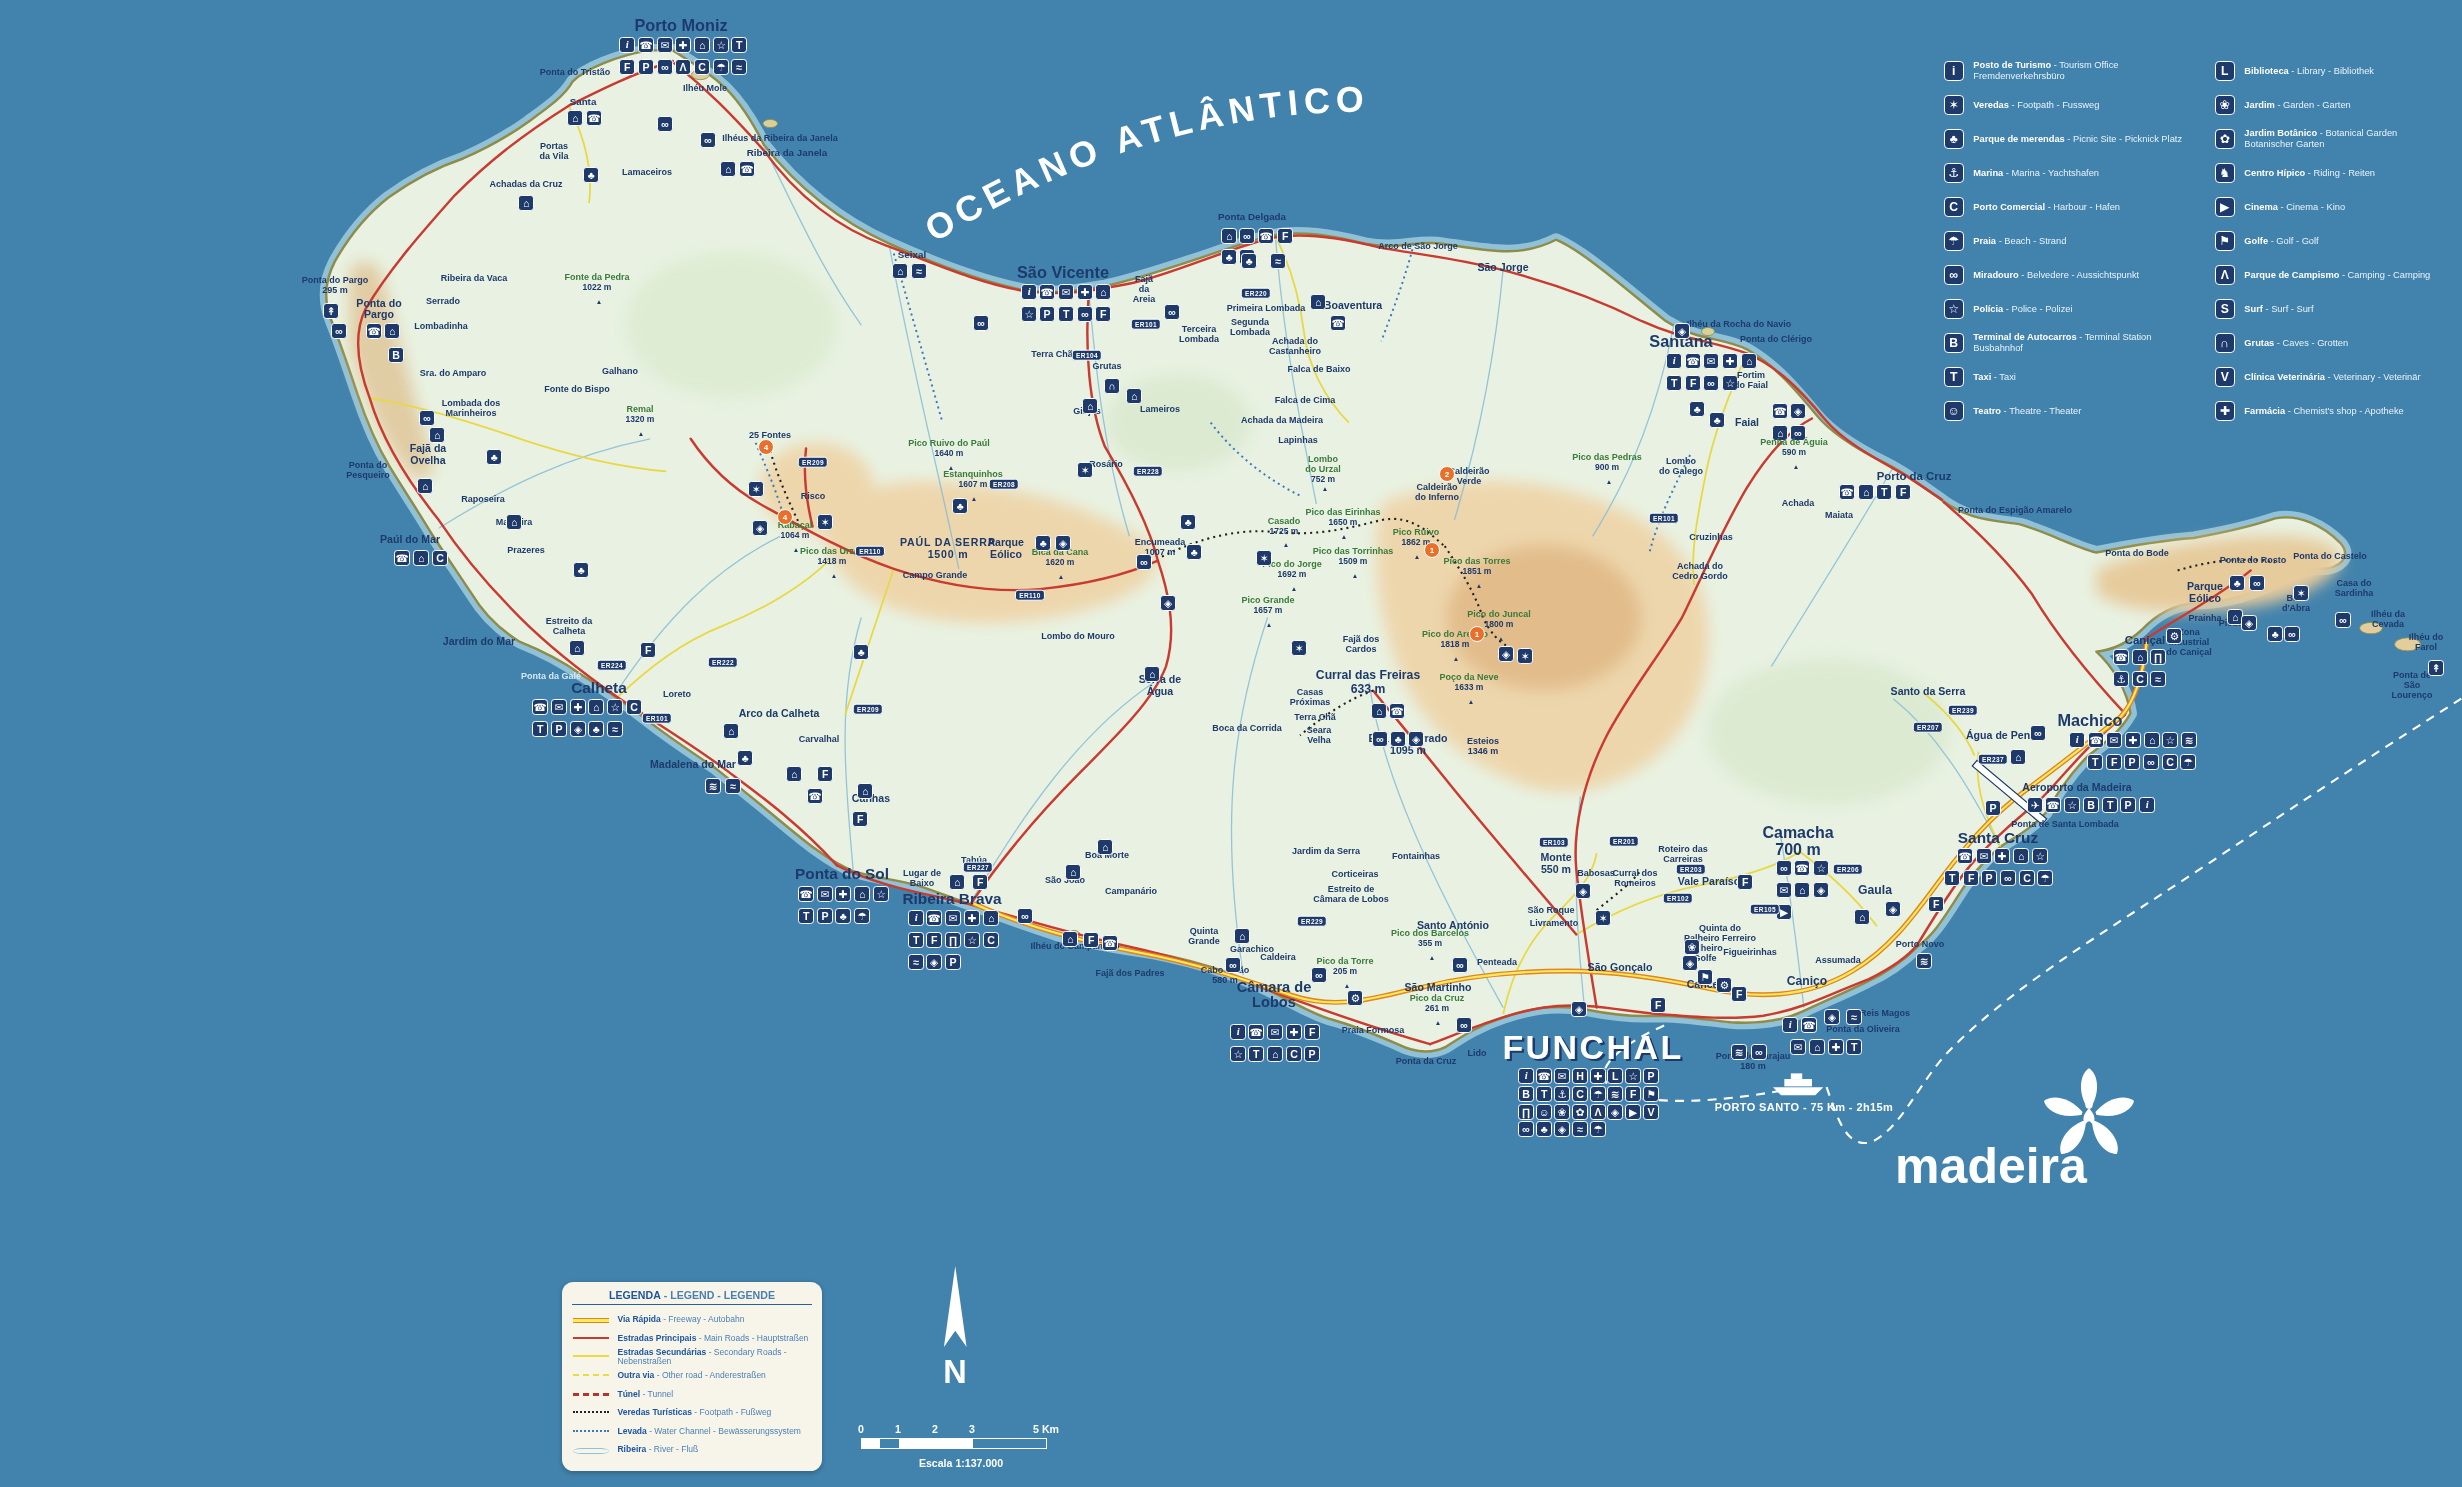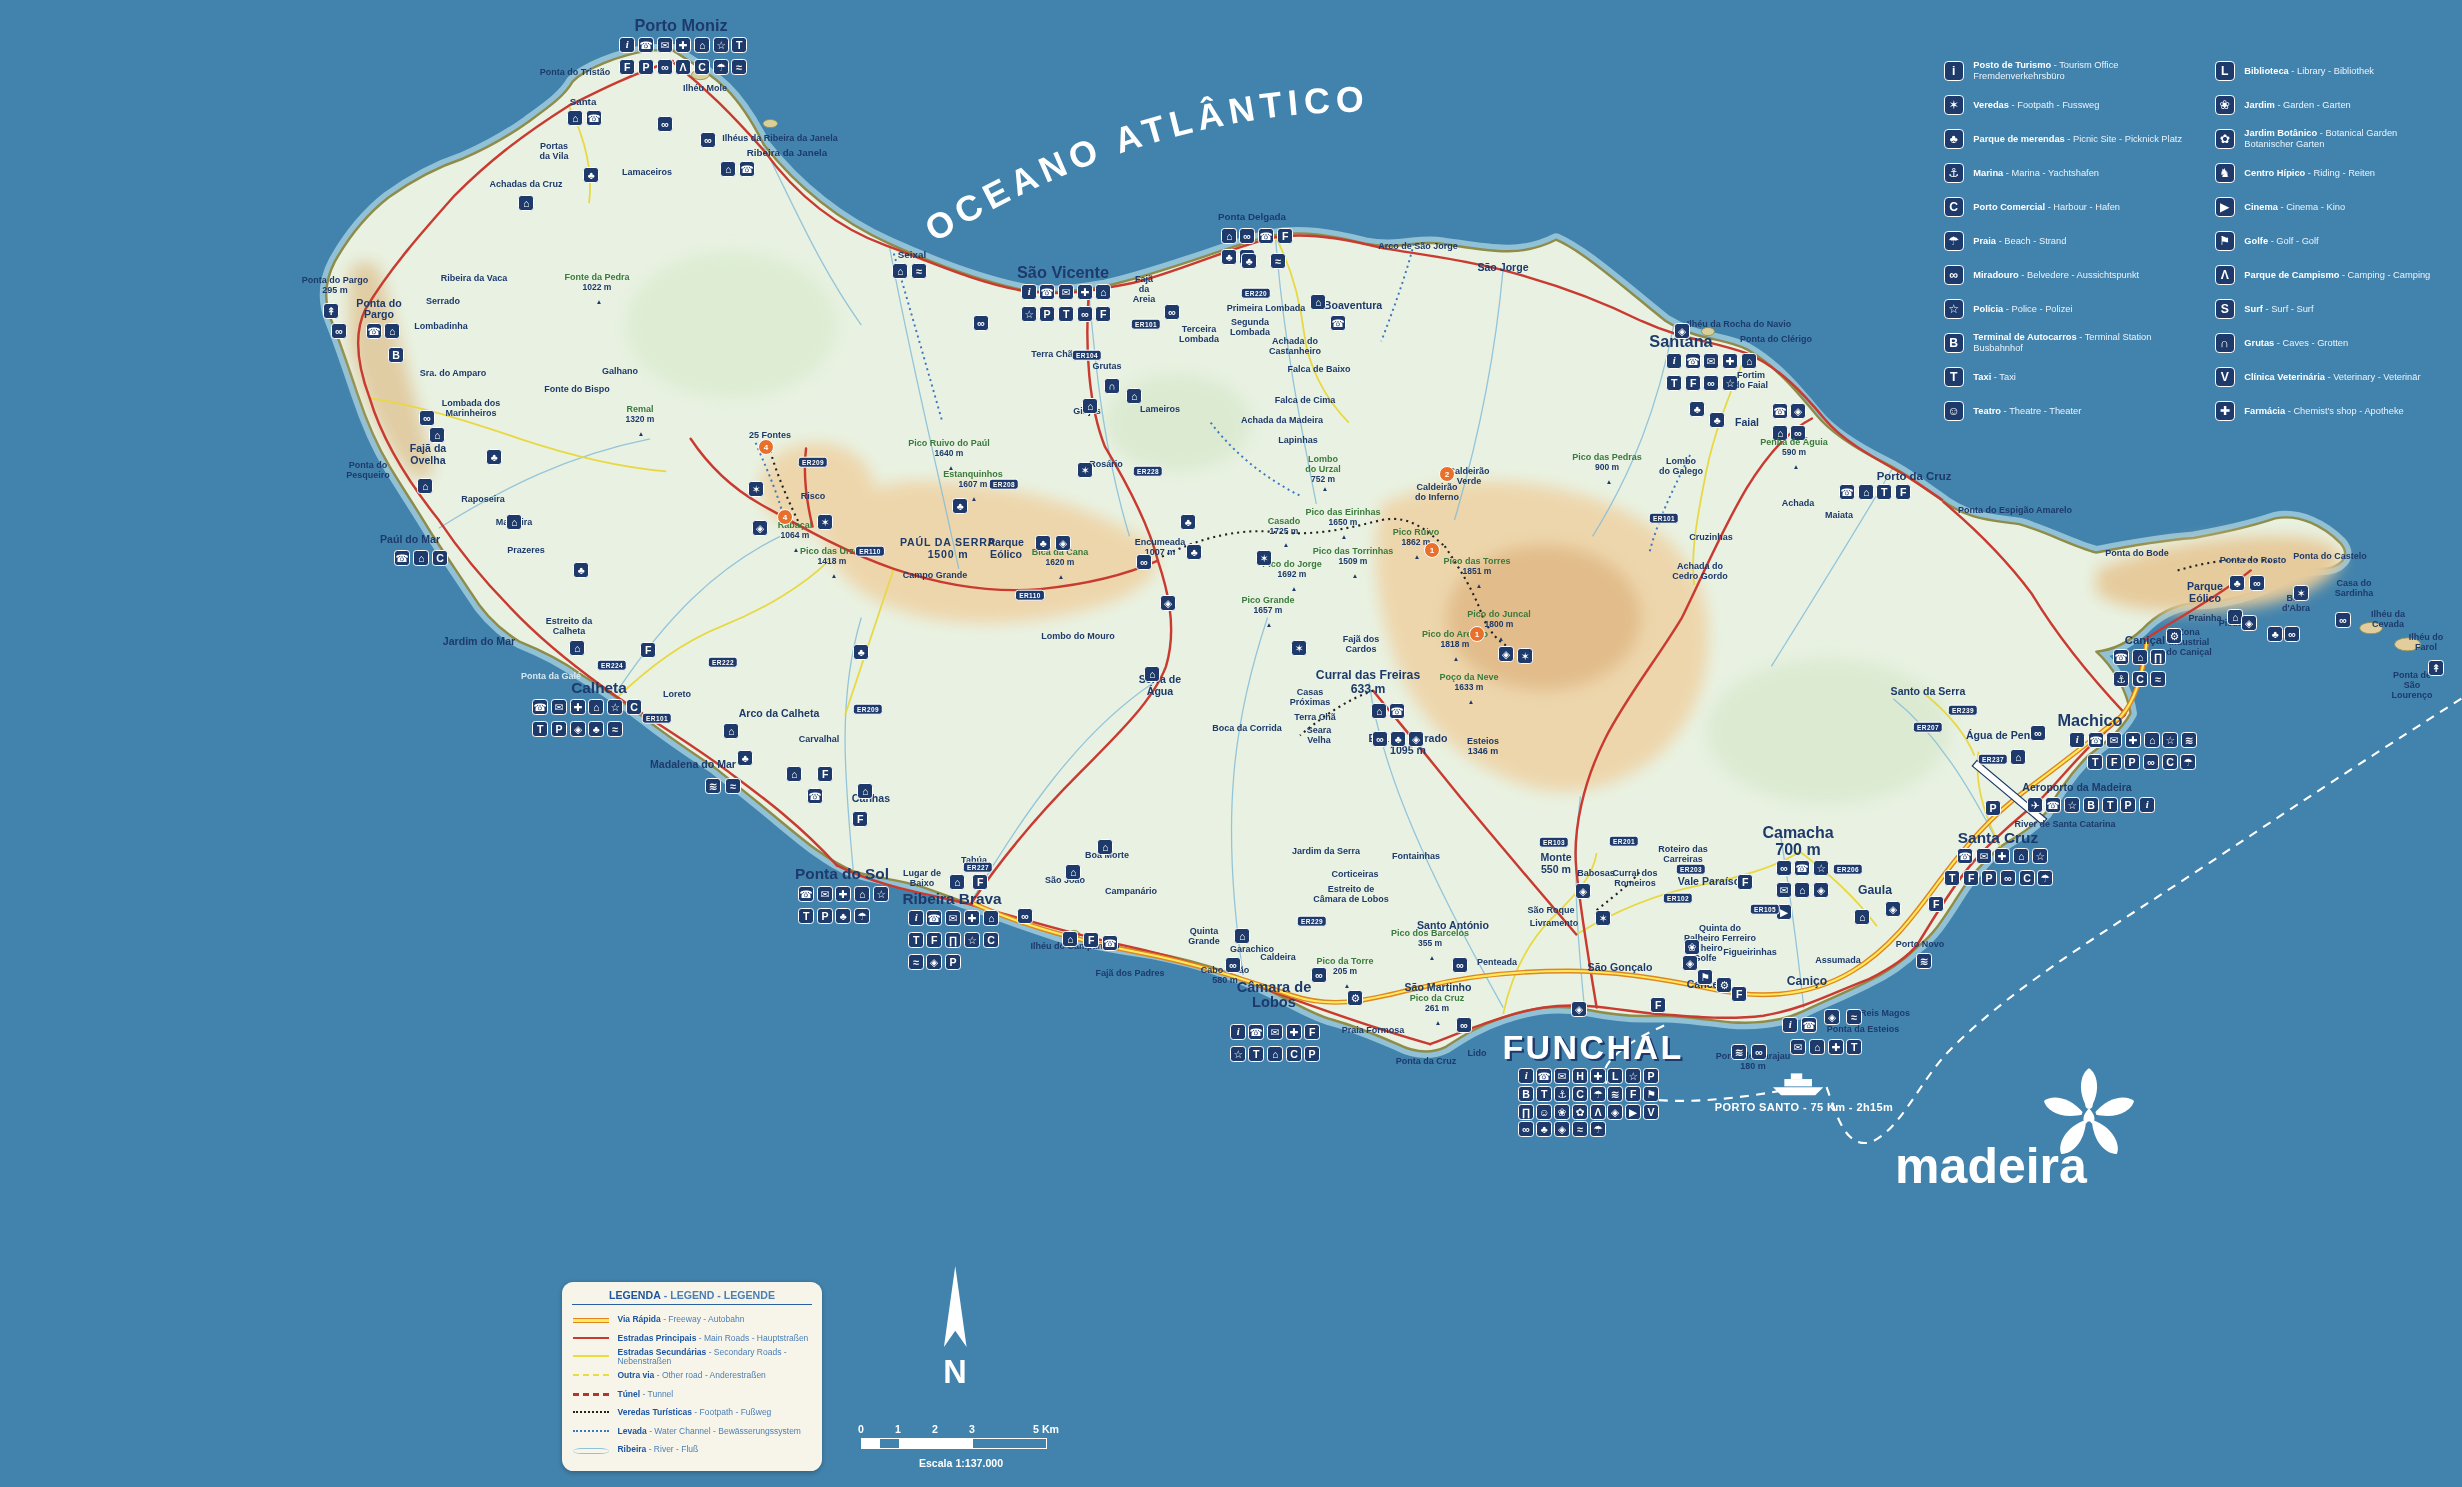--- a/index.html
+++ b/index.html
@@ -419,21 +419,21 @@
       <div class="poi" style="left: 588px; top: 721px;">♣</div>
       <div class="poi" style="left: 607px; top: 721px;">≈</div>
       <div class="town-label" style="left: 410px; top: 540px; font-size: 10.6px; text-align: center;">Paúl do Mar</div>
       <div class="poi" style="left: 394px; top: 550px;">☎</div>
       <div class="poi" style="left: 413px; top: 550px;">⌂</div>
       <div class="poi" style="left: 432px; top: 550px;">C</div>
       <div class="town-label" style="left: 379px; top: 309px; font-size: 10.6px;">Ponta do
 Pargo</div>
       <div class="poi" style="left: 366px; top: 323px;">☎</div>
       <div class="poi" style="left: 384px; top: 323px;">⌂</div>
-      <div class="town-label" style="left: 1863px; top: 1030px; font-size: 9px;">Ponta da Esteios</div>
+      <div class="town-label" style="left: 1863px; top: 1030px; font-size: 9px;">Ponta da Oliveira</div>
       <div class="poi it" style="left: 1782px; top: 1017px;">i</div>
       <div class="poi" style="left: 1801px; top: 1017px;">☎</div>
       <div class="poi" style="left: 1790px; top: 1039px;">✉</div>
       <div class="poi" style="left: 1809px; top: 1039px;">⌂</div>
       <div class="poi" style="left: 1828px; top: 1039px;">✚</div>
       <div class="poi" style="left: 1846px; top: 1039px;">T</div>
       <div class="poi it" style="left: 1518px; top: 1068px;">i</div>
       <div class="poi" style="left: 1536px; top: 1068px;">☎</div>
       <div class="poi" style="left: 1554px; top: 1068px;">✉</div>
       <div class="poi" style="left: 1572px; top: 1068px;">H</div>
@@ -529,21 +529,21 @@
       <div class="lbl k-s" style="left: 1750px; top: 952px;">Figueirinhas</div>
       <div class="lbl k-m" style="left: 1707px; top: 985px;">Cancela</div>
       <div class="lbl k-m" style="left: 1620px; top: 968px;">São Gonçalo</div>
       <div class="lbl k-s" style="left: 1838px; top: 960px;">Assumada</div>
       <div class="lbl k-M" style="left: 1807px; top: 982px;">Caniço</div>
       <div class="lbl k-M" style="left: 1875px; top: 891px;">Gaula</div>
       <div class="lbl k-s" style="left: 1885px; top: 1013px;">Reis Magos</div>
       <div class="lbl k-s" style="left: 1920px; top: 944px;">Porto Novo</div>
       <div class="lbl k-m" style="left: 1928px; top: 692px;">Santo da Serra</div>
       <div class="lbl k-m" style="left: 2001px; top: 736px;">Água de Pena</div>
-      <div class="lbl k-s" style="left: 2065px; top: 824px;">River de Santa Catarina</div>
+      <div class="lbl k-s" style="left: 2065px; top: 824px;">Ponta de Santa Lombada</div>
       <div class="lbl k-s" style="left: 1739px; top: 324px;">Ilhéu da Rocha do Navio</div>
       <div class="lbl k-s" style="left: 1776px; top: 339px;">Ponta do Clérigo</div>
       <div class="lbl k-s" style="left: 1751px; top: 380px;">Fortim
 do Faial</div>
       <div class="lbl k-s" style="left: 1681px; top: 466px;">Lombo
 do Galego</div>
       <div class="lbl k-s" style="left: 1798px; top: 503px;">Achada</div>
       <div class="lbl k-s" style="left: 1839px; top: 515px;">Maiata</div>
       <div class="lbl k-s" style="left: 1711px; top: 537px;">Cruzinhas</div>
       <div class="lbl k-s" style="left: 1700px; top: 571px;">Achada do

